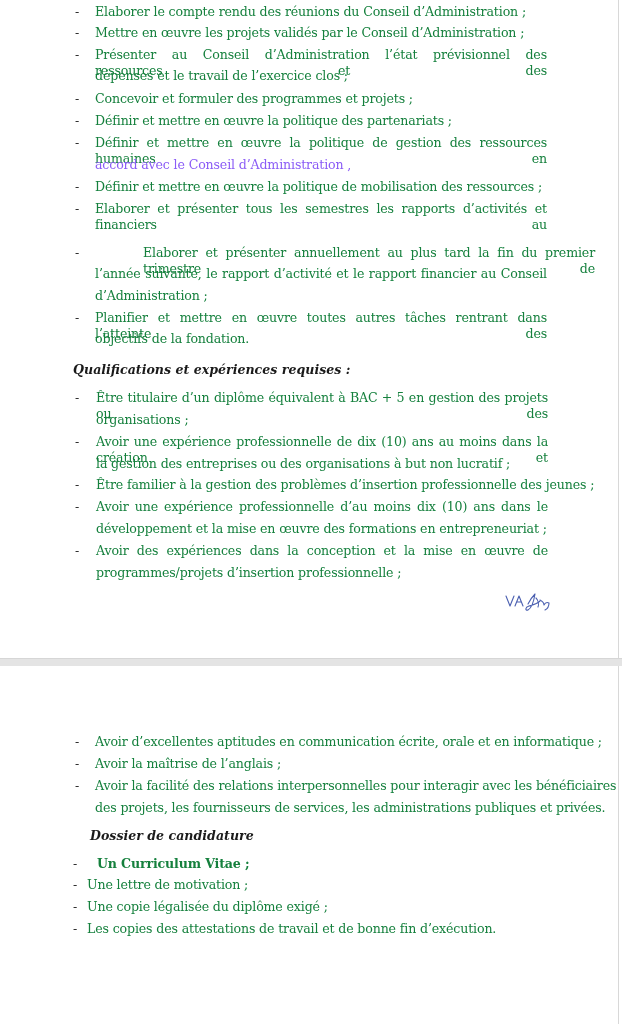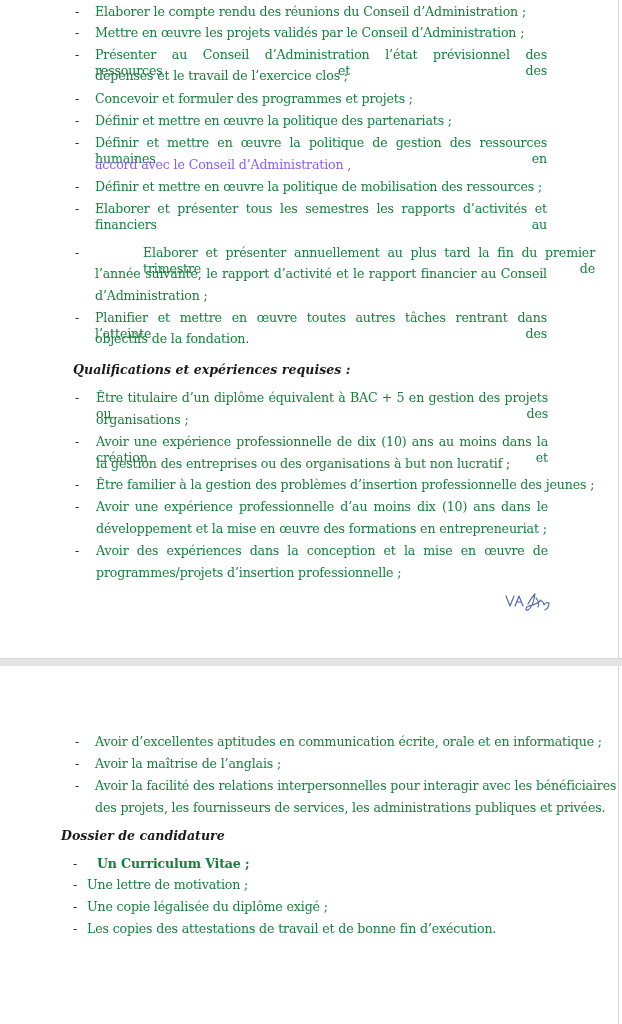--- a/index.html
+++ b/index.html
@@ -163,21 +163,21 @@
   <span class="bullet" style="left:75px; top:68px;">-</span>
   <span class="line" style="left:95px; top:68px;">Avoir d’excellentes aptitudes en communication écrite, orale et en informatique ;</span>
 
   <span class="bullet" style="left:75px; top:90px;">-</span>
   <span class="line" style="left:95px; top:90px;">Avoir la maîtrise de l’anglais ;</span>
 
   <span class="bullet" style="left:75px; top:112px;">-</span>
   <span class="line" style="left:95px; top:112px;">Avoir la facilité des relations interpersonnelles pour interagir avec les bénéficiaires</span>
   <span class="line" style="left:95px; top:134px;">des projets, les fournisseurs de services, les administrations publiques et privées.</span>
 
-  <span class="heading" style="left:61px; top:162px;text-align:right;">Dossier de candidature</span>
+  <span class="heading" style="left:90px; top:162px;text-align:right;">Dossier de candidature</span>
 
   <span class="bullet" style="left:73px; top:190px;">-</span>
   <span class="line" style="left:97px; top:190px;font-weight:bold;">Un Curriculum Vitae ;</span>
 
   <span class="bullet" style="left:73px; top:211px;">-</span>
   <span class="line" style="left:87px; top:211px;">Une lettre de motivation ;</span>
 
   <span class="bullet" style="left:73px; top:233px;">-</span>
   <span class="line" style="left:87px; top:233px;">Une copie légalisée du diplôme exigé ;</span>
 

